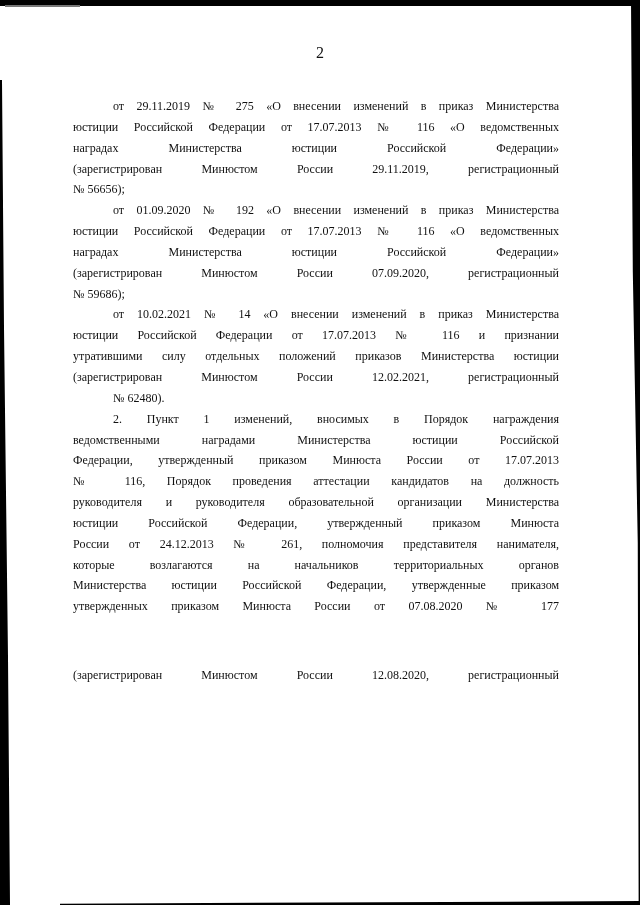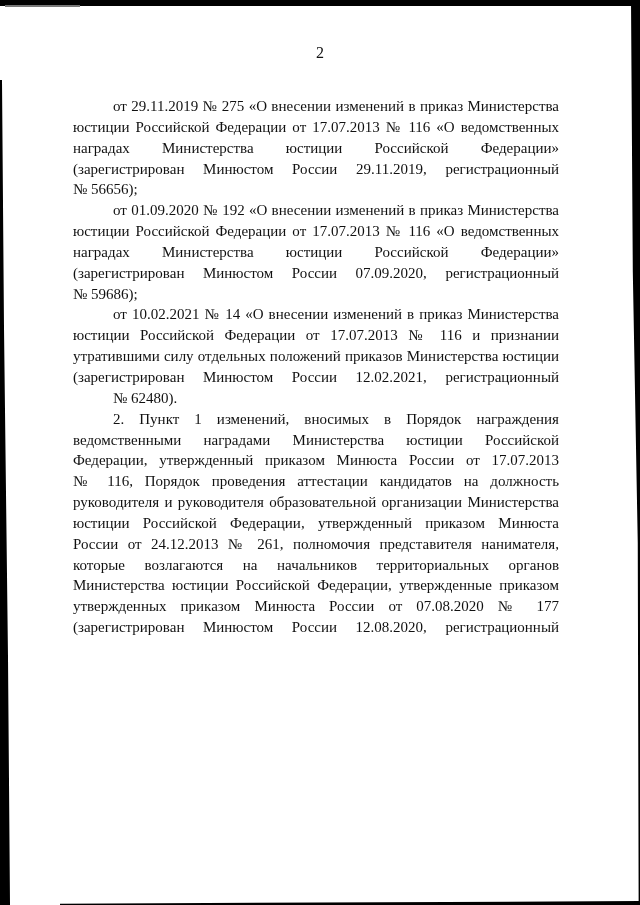--- a/index.html
+++ b/index.html
@@ -20,21 +20,21 @@
     clip-path: polygon(0 70%, 100% 0, 100% 100%, 0 100%); }
 
   .page-number {
     position: absolute; left: 0; width: 640px; top: 44px;
     text-align: center; font-size: 16px;
   }
   .body-text {
     position: absolute; left: 73px; top: 96px; width: 486px;
   }
   .line {
-    font-size: 15px; line-height: 20.85px; height: 20.85px;
+    font-size: 12px; line-height: 20.85px; height: 20.85px;
     white-space: nowrap; text-align: justify; text-align-last: justify;
     overflow: visible;
   }
   .line.indent { padding-left: 40px; }
   .line.last { text-align-last: left; }
 </style>
 </head>
 <body>
 
 <div class="scan-edge edge-top"></div>
@@ -71,15 +71,15 @@
     <div class="line indent" style="white-space: normal;">2. Пункт 1 изменений, вносимых в Порядок награждения</div>
     <div class="line" style="white-space: normal;">ведомственными наградами Министерства юстиции Российской</div>
     <div class="line" style="white-space: normal;">Федерации, утвержденный приказом Минюста России от 17.07.2013</div>
     <div class="line" style="white-space: normal;">№ 116, Порядок проведения аттестации кандидатов на должность</div>
     <div class="line" style="white-space: normal;">руководителя и руководителя образовательной организации Министерства</div>
     <div class="line" style="white-space: normal;">юстиции Российской Федерации, утвержденный приказом Минюста</div>
     <div class="line" style="white-space: normal;">России от 24.12.2013 № 261, полномочия представителя нанимателя,</div>
     <div class="line" style="white-space: normal;">которые возлагаются на начальников территориальных органов</div>
     <div class="line" style="white-space: normal;">Министерства юстиции Российской Федерации, утвержденные приказом</div>
     <div class="line" style="white-space: normal;">утвержденных приказом Минюста России от 07.08.2020 № 177</div>
-    <div class="line" style="white-space: normal;">(зарегистрирован Минюстом России 12.08.2020, регистрационный</div>
+    <div class="line" style="white-space: normal; margin-top: 48px;">(зарегистрирован Минюстом России 12.08.2020, регистрационный</div>
   </div>
 </div>
 
 </body></html>

